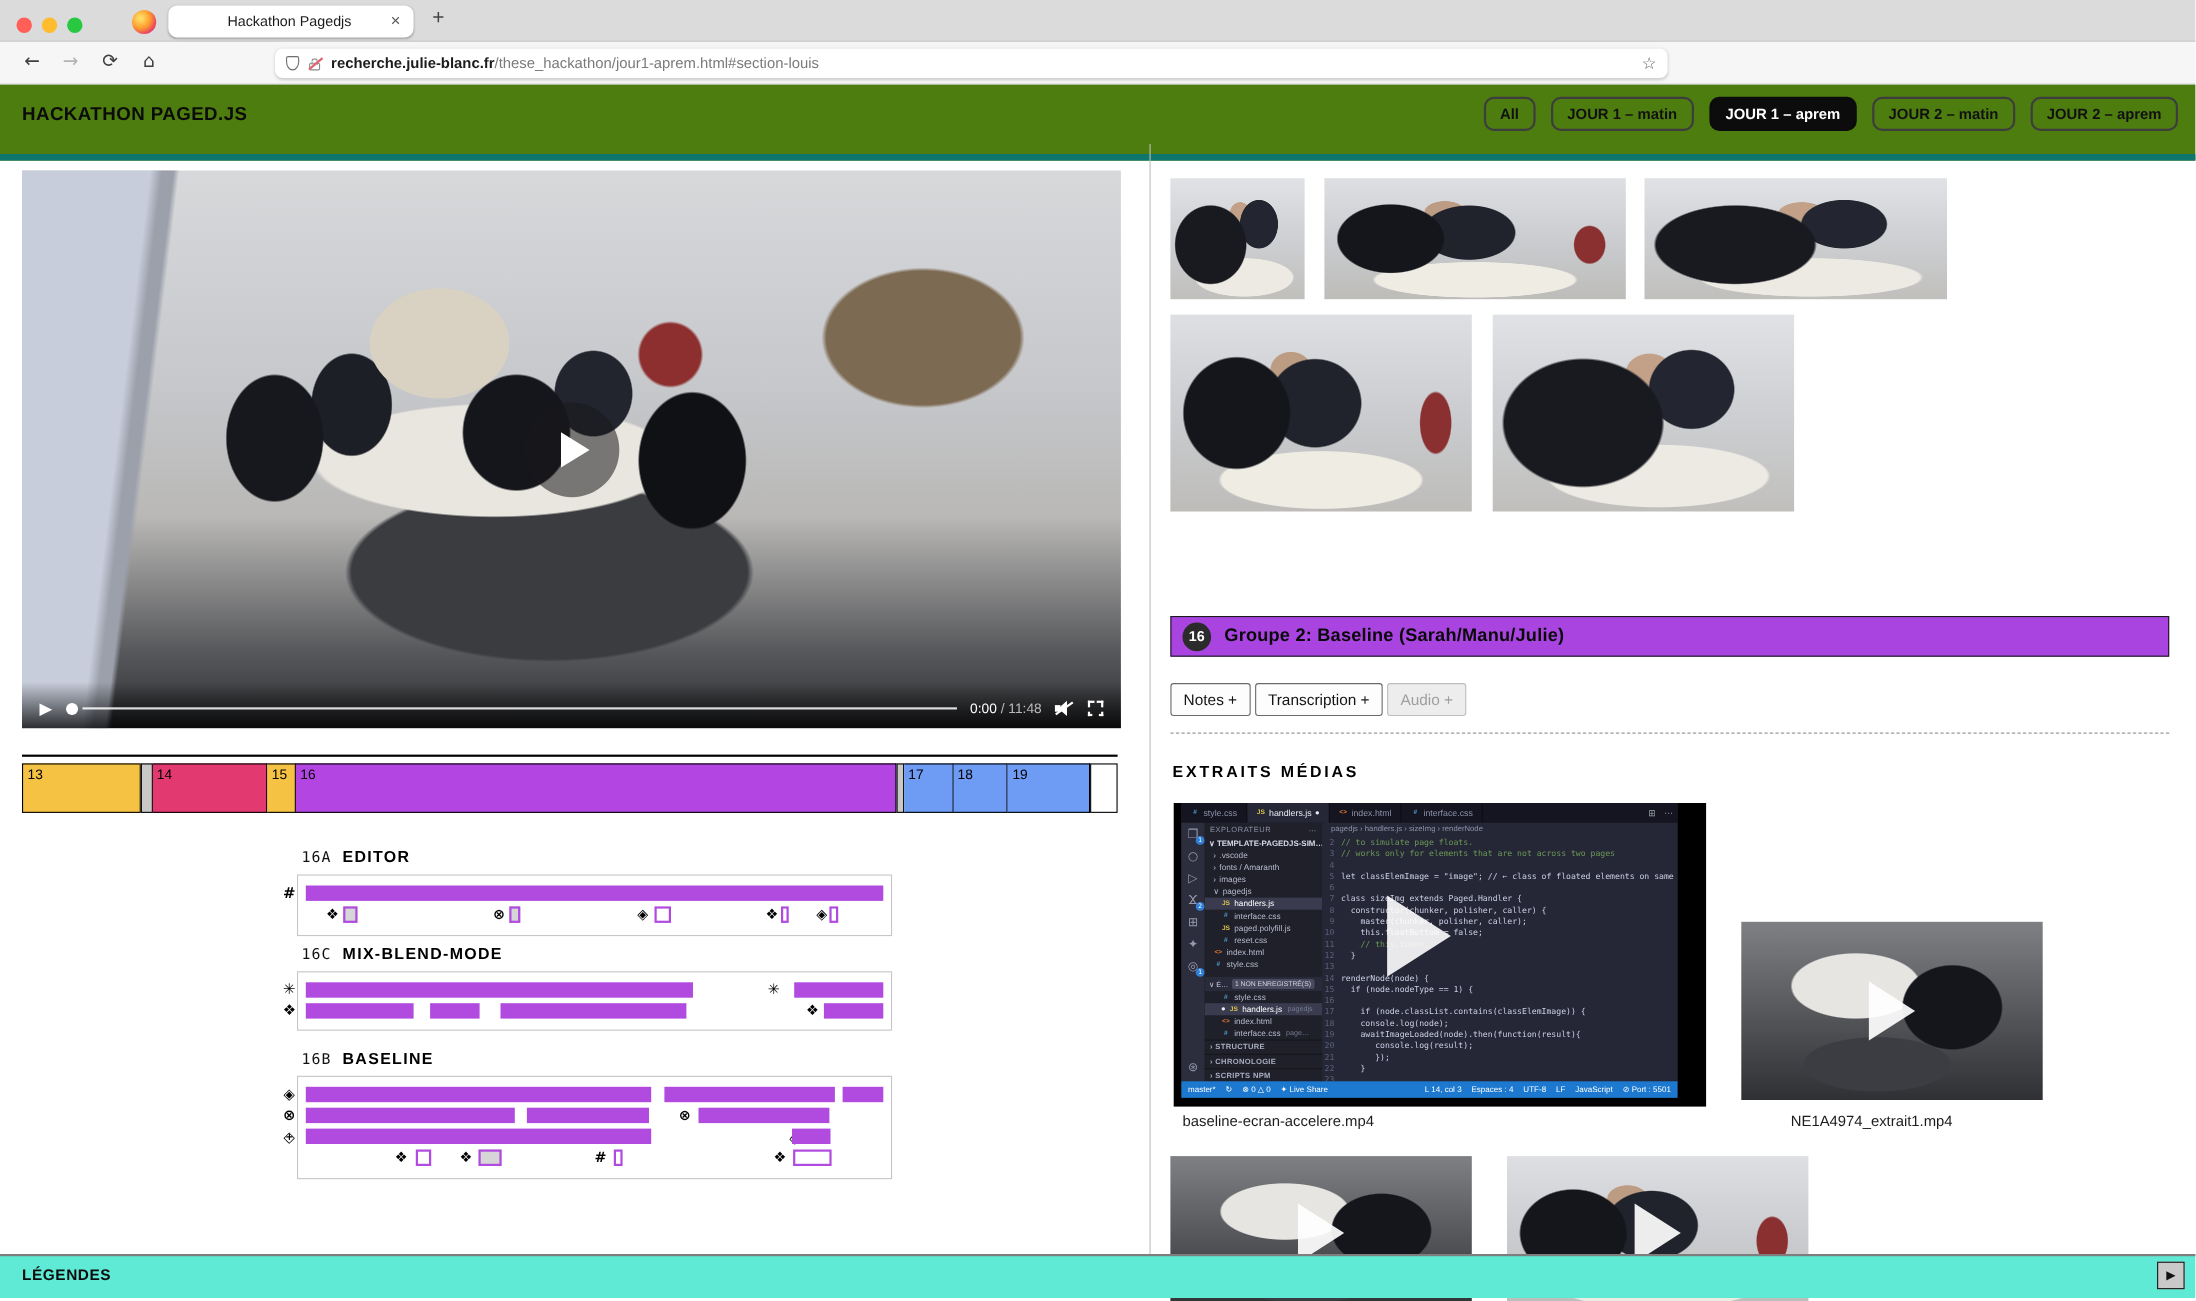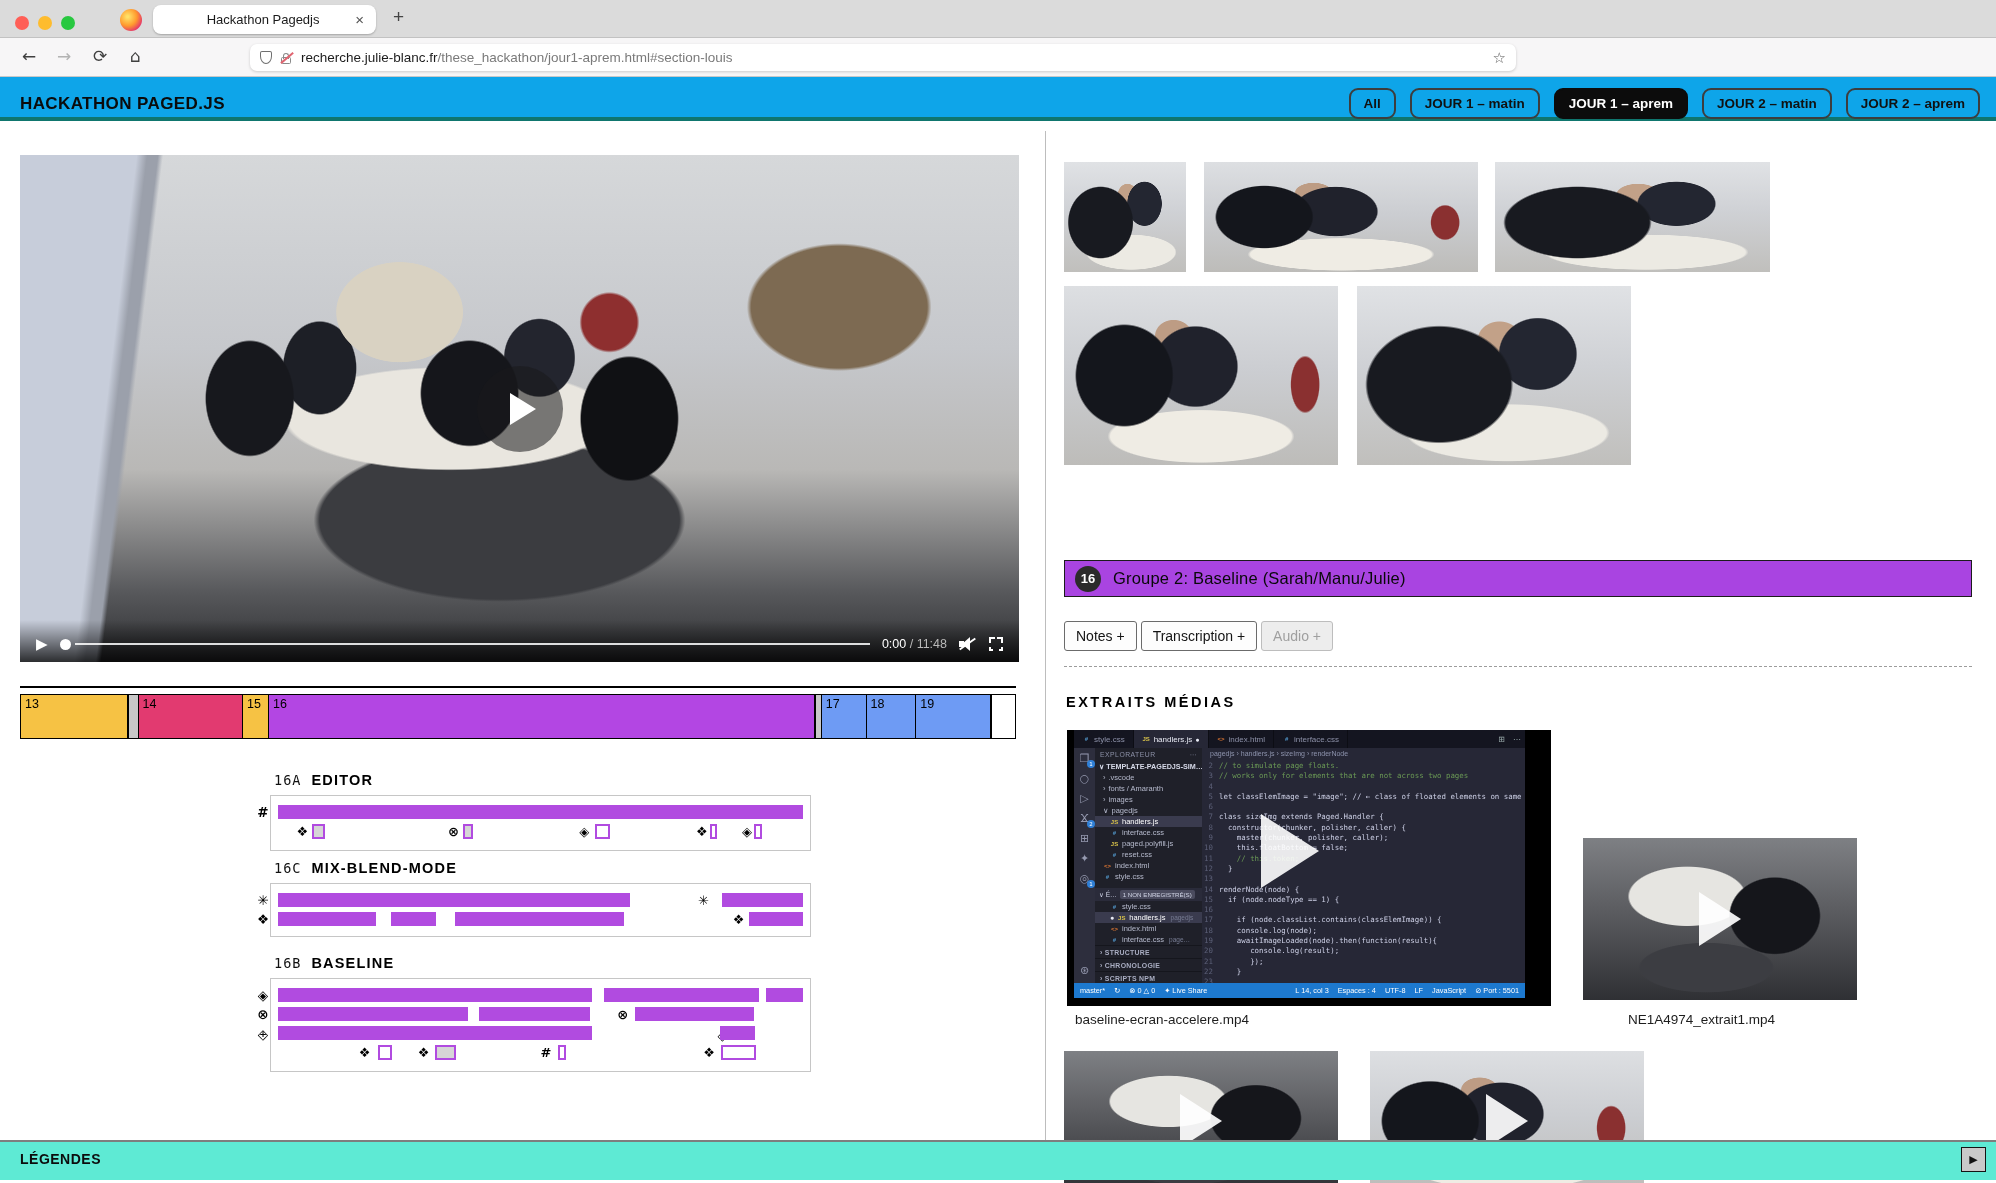--- a/index.html
+++ b/index.html
@@ -22,21 +22,21 @@
   .navbar { position:absolute; left:0; top:38px; width:100%; height:39px; background:#f7f6f7; border-bottom:1px solid #c9c9c9; }
   .nav-ic { position:absolute; top:8px; font-size:17px; color:#3f3f3f; font-family:"DejaVu Sans",sans-serif;}
   .urlbar { position:absolute; left:250px; top:6px; width:1266px; height:27px; background:#fff; border-radius:7px;
             box-shadow:0 1px 3px rgba(0,0,0,.18); display:flex; align-items:center; padding:0 10px; gap:8px; }
   .shield { width:12px; height:13px; border:1.6px solid #6f6f6f; border-radius:2px 2px 50% 50%/2px 2px 60% 60%; }
   .lockwrap { position:relative; width:13px; height:14px; }
   .lock { position:absolute; left:1px; top:6px; width:10px; height:7px; border:1.5px solid #8a8a8a; border-radius:1.5px;}
   .lock::before { content:""; position:absolute; left:1.4px; top:-5px; width:4px; height:5px; border:1.5px solid #8a8a8a; border-bottom:none; border-radius:3px 3px 0 0;}
   .lock-strike { position:absolute; left:-1px; top:6px; width:16px; height:1.8px; background:#e06470; transform:rotate(-40deg);}
   .url { font-size:13.5px; flex:1; white-space:nowrap; overflow:hidden;}
-  .url .dom { color:#1c1c1c; } .url .path { color:#7a7a7a; }
+  .url .dom { color:#1c1c1c;font-weight:bold; } .url .path { color:#7a7a7a; }
   .star { font-size:15px; color:#5c5c5c; font-family:"DejaVu Sans",sans-serif;}
   .extrow { position:absolute; right:6px; top:44px; height:27px; display:flex; align-items:center; gap:11px;}
   .ext { display:flex; align-items:center; justify-content:center; width:20px; height:20px; font-family:"DejaVu Sans",sans-serif;}
   .e-pocket { width:15px; height:15px; border:1.6px solid #6b6b6b; border-radius:3px 3px 45% 45%; font-size:9px; color:#6b6b6b; }
   .e-dl { font-size:15px; color:#555; border-bottom:2px solid #555; line-height:13px; height:17px;}
   .e-abp { background:#d6232e; border-radius:5px; color:#fff; font-size:6.5px; font-weight:bold; width:19px; height:19px;}
   .e-new { position:relative; width:20px; height:20px; }
   .e-new .base { position:absolute; left:2px; bottom:0; width:13px; height:12px; background:#4d7bd6; clip-path:polygon(0 0,100% 0,100% 100%,50% 65%,0 100%); }
   .e-new .badge { position:absolute; right:-2px; top:-2px; background:#e8312a; color:#fff; font-size:7px; font-weight:bold; padding:1px 2px; border-radius:2px;}
   .e-pin { width:8px; height:17px; background:linear-gradient(180deg,#2f6fd0 0 30%, #1d1f2a 30% 100%); border-radius:2px; transform:rotate(20deg);}
@@ -44,21 +44,21 @@
   .e-priv::after{ content:""; position:absolute; left:4px; top:4px; width:4px; height:4px; background:#27364a; border-radius:1px;}
   .e-c { width:17px; height:17px; background:#1e1e1e; color:#fff; border-radius:50%; font-size:10px; font-weight:bold;}
   .e-doc { width:13px; height:16px; background:#fdfdfd; border:1.2px solid #9a9a9a; border-radius:1px;
            background-image:linear-gradient(#b5b5b5 1px, transparent 1px); background-size:100% 4px; background-position:0 3px;}
   .e-side { width:16px; height:14px; border:1.6px solid #5a5a5a; border-radius:2px; position:relative;}
   .e-side::after{ content:""; position:absolute; right:2px; top:1px; bottom:1px; width:4px; background:#5a5a5a;}
   .e-menu { position:relative; font-size:15px; color:#3f3f3f;}
   .e-menu .tri { position:absolute; left:-7px; top:2px; width:0; height:0; border-left:5px solid transparent; border-right:5px solid transparent; border-bottom:9px solid #f09327; transform:rotate(-15deg);}
 
   
-  .pagehead { position:absolute; left:0; top:77px; width:100%; height:44px; background:#0ea5e9; border-bottom:4px solid #0f766e;}
+  .pagehead { position:absolute; left:0; top:77px; width:100%; height:69px; background:#4d7c0f; border-bottom:6px solid #0f766e;}
   .pagetitle { position:absolute; left:20px; top:17px; font-size:17px; font-weight:800; letter-spacing:.4px; color:#0b0b0b;}
   .filters { position:absolute; right:16px; top:11px; display:flex; gap:14px;}
   .fbtn { font-size:13.5px; font-weight:700; color:#111; padding:6px 13px; border:2px solid #3d3d3d; border-radius:9px; background:transparent; white-space:nowrap; font-family:"Liberation Sans",sans-serif;}
   .fbtn.active { background:#0c0c0c; color:#fff; border-color:#0c0c0c;}
 
   
   .video { position:absolute; left:20px; top:155px; width:999px; height:507px; overflow:hidden; background:
     radial-gradient(9% 14% at 38% 31%, #d9d2c2 0 70%, transparent 71%),
     radial-gradient(7% 18% at 23% 48%, #17181d 0 62%, transparent 64%),
     radial-gradient(6% 15% at 30% 42%, #1d1f26 0 60%, transparent 62%),
@@ -135,21 +135,21 @@
     radial-gradient(35% 30% at 38% 36%, #e6e5e1 0 60%, transparent 62%),
     radial-gradient(40% 25% at 45% 80%, #3c3d42 0 60%, transparent 62%),
     linear-gradient(180deg, #7e8084 0%, #5f6064 40%, #2f3034 100%); }
   .playtri { position:absolute; left:50%; top:50%; transform:translate(-50%,-50%); width:0; height:0;
              border-left:42px solid rgba(255,255,255,.92); border-top:27px solid transparent; border-bottom:27px solid transparent; }
 
   .grphead { position:absolute; left:1064px; top:560px; width:908px; height:37px; background:#a944e1; border:1px solid #1c1c1c;
              display:flex; align-items:center; padding:0 10px; gap:12px;}
   .grpbadge { width:26px; height:26px; border-radius:50%; background:#2b2b2b; color:#fff; font-weight:bold; font-size:13px;
               display:flex; align-items:center; justify-content:center;}
-  .grptitle { font-size:16.5px; font-weight:400; color:#090909; letter-spacing:.2px;}
+  .grptitle { font-size:16.5px; font-weight:700; color:#090909; letter-spacing:.2px;}
   .actions { position:absolute; left:1064px; top:621px; display:flex; gap:4px;}
   .abtn { font-size:14px; color:#141414; background:#fdfdfd; border:1.6px solid #6b6b6b; border-radius:3px; padding:6px 11px; font-family:"Liberation Sans",sans-serif;}
   .abtn.disabled { color:#9f9f9f; border-color:#bdbdbd; background:#ededed;}
   .dashsep { position:absolute; left:1064px; top:666px; width:908px; border-top:1.6px dashed #9c9c9c;}
   .mediahead { position:absolute; left:1066px; top:694px; font-size:14.5px; font-weight:800; letter-spacing:2.5px; color:#000;}
   .caption { position:absolute; font-size:13.5px; color:#1d1d1d; }
 
   
   .vsc { position:absolute; left:1067px; top:730px; width:484px; height:276px; background:#000; padding:0 26px 8px 7px;}
   .vsc-win { width:100%; height:100%; display:flex; flex-direction:column; background:#262736; position:relative; font-family:"Liberation Sans",sans-serif;}

